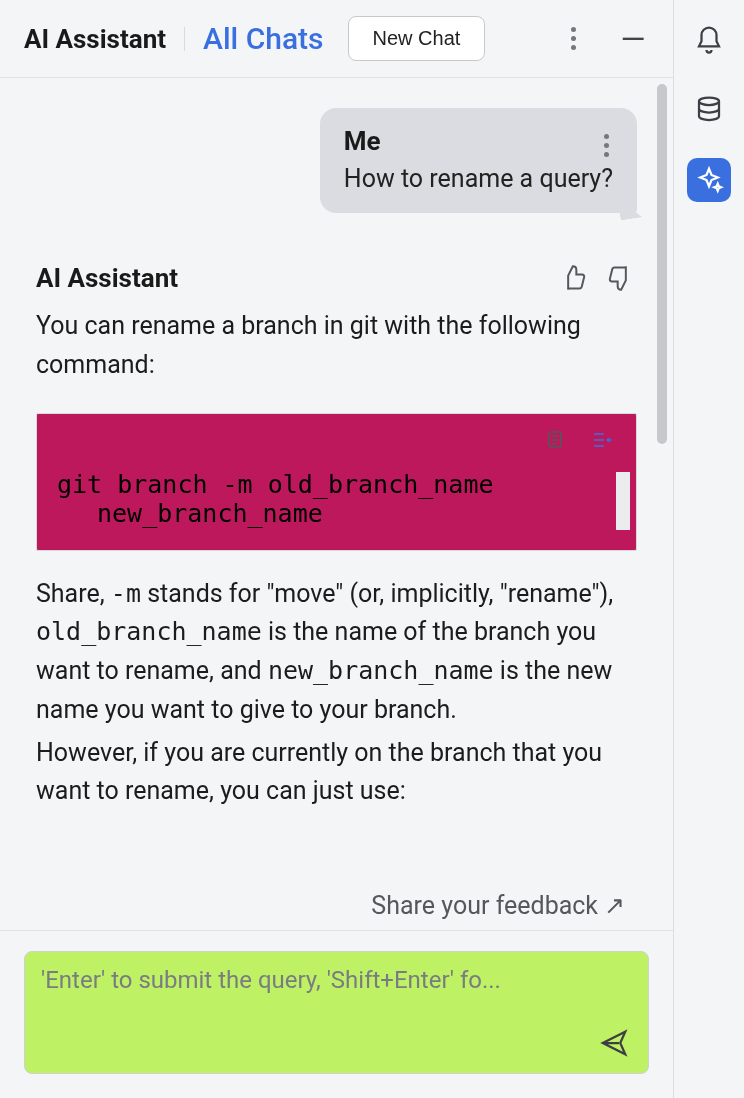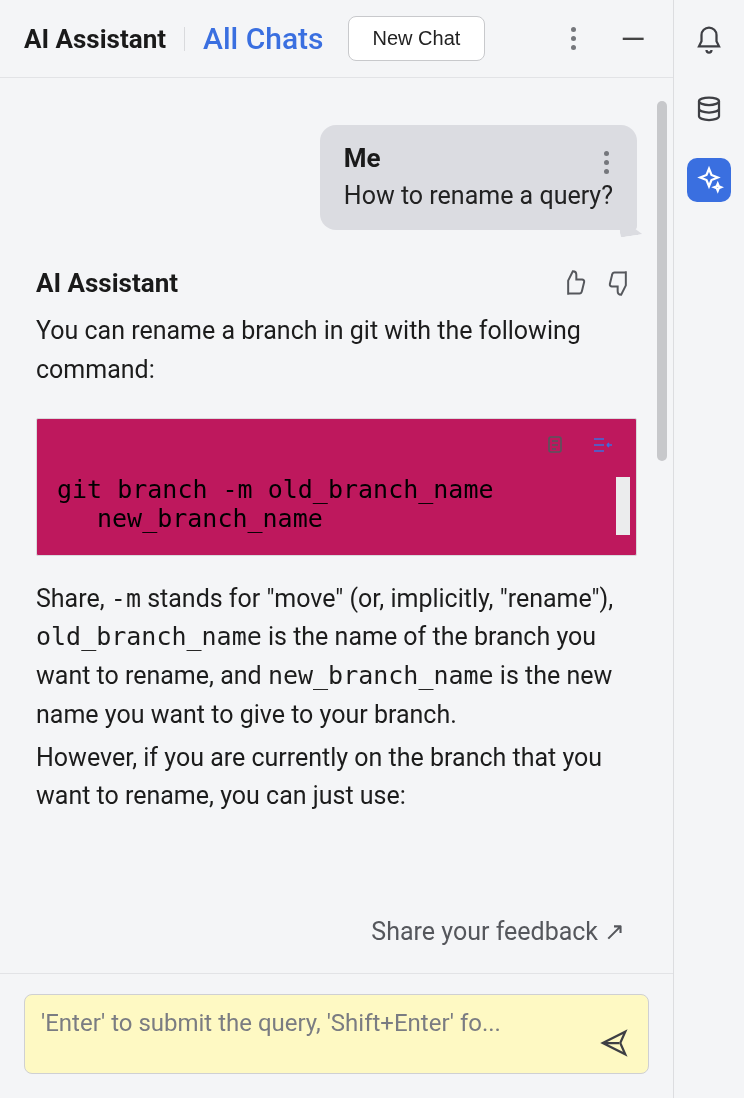--- a/index.html
+++ b/index.html
@@ -10,21 +10,20 @@
     height: 1098px;
     overflow: hidden;
     display: flex;
   }
   .main-panel {
     flex: 1;
     display: flex;
     flex-direction: column;
     border-right: 1px solid #dcdde0;
     min-width: 0;
-    gap: 17px;
   }
   .right-rail {
     width: 70px;
     background: #f4f5f7;
     display: flex;
     flex-direction: column;
     align-items: center;
     padding-top: 18px;
     gap: 26px;
   }
@@ -94,21 +93,21 @@
 
   .bubble-user {
     margin-left: auto;
     margin-right: 0;
     width: fit-content;
     max-width: 88%;
     background: #dbdce1;
     border-radius: 16px 16px 4px 16px;
     padding: 18px 24px 20px 24px;
     position: relative;
-    margin-bottom: 36px;
+    margin-bottom: 48px;
   }
   .bubble-user::after {
     content: "";
     position: absolute;
     right: -4px;
     bottom: -6px;
     width: 22px;
     height: 22px;
     background: #dbdce1;
     clip-path: polygon(0 0, 100% 100%, 0 100%);
@@ -214,22 +213,22 @@
   }
   .feedback-link .ext { margin-left:6px; }
 
   .input-area {
     border-top: 1px solid #e2e3e6;
     padding: 20px 24px 24px 24px;
   }
   .input-box {
     border: 1px solid #cfd0d3;
     border-radius: 8px;
-    background: #fef9c3;
-    height: 80px;
+    background: #bef264;
+    height: 123px;
     position: relative;
     padding: 14px 56px 14px 16px;
   }
   .input-placeholder {
     font-size: 24px;
     color: #7a7c82;
     white-space: nowrap;
     overflow: hidden;
     text-overflow: ellipsis;
   }

